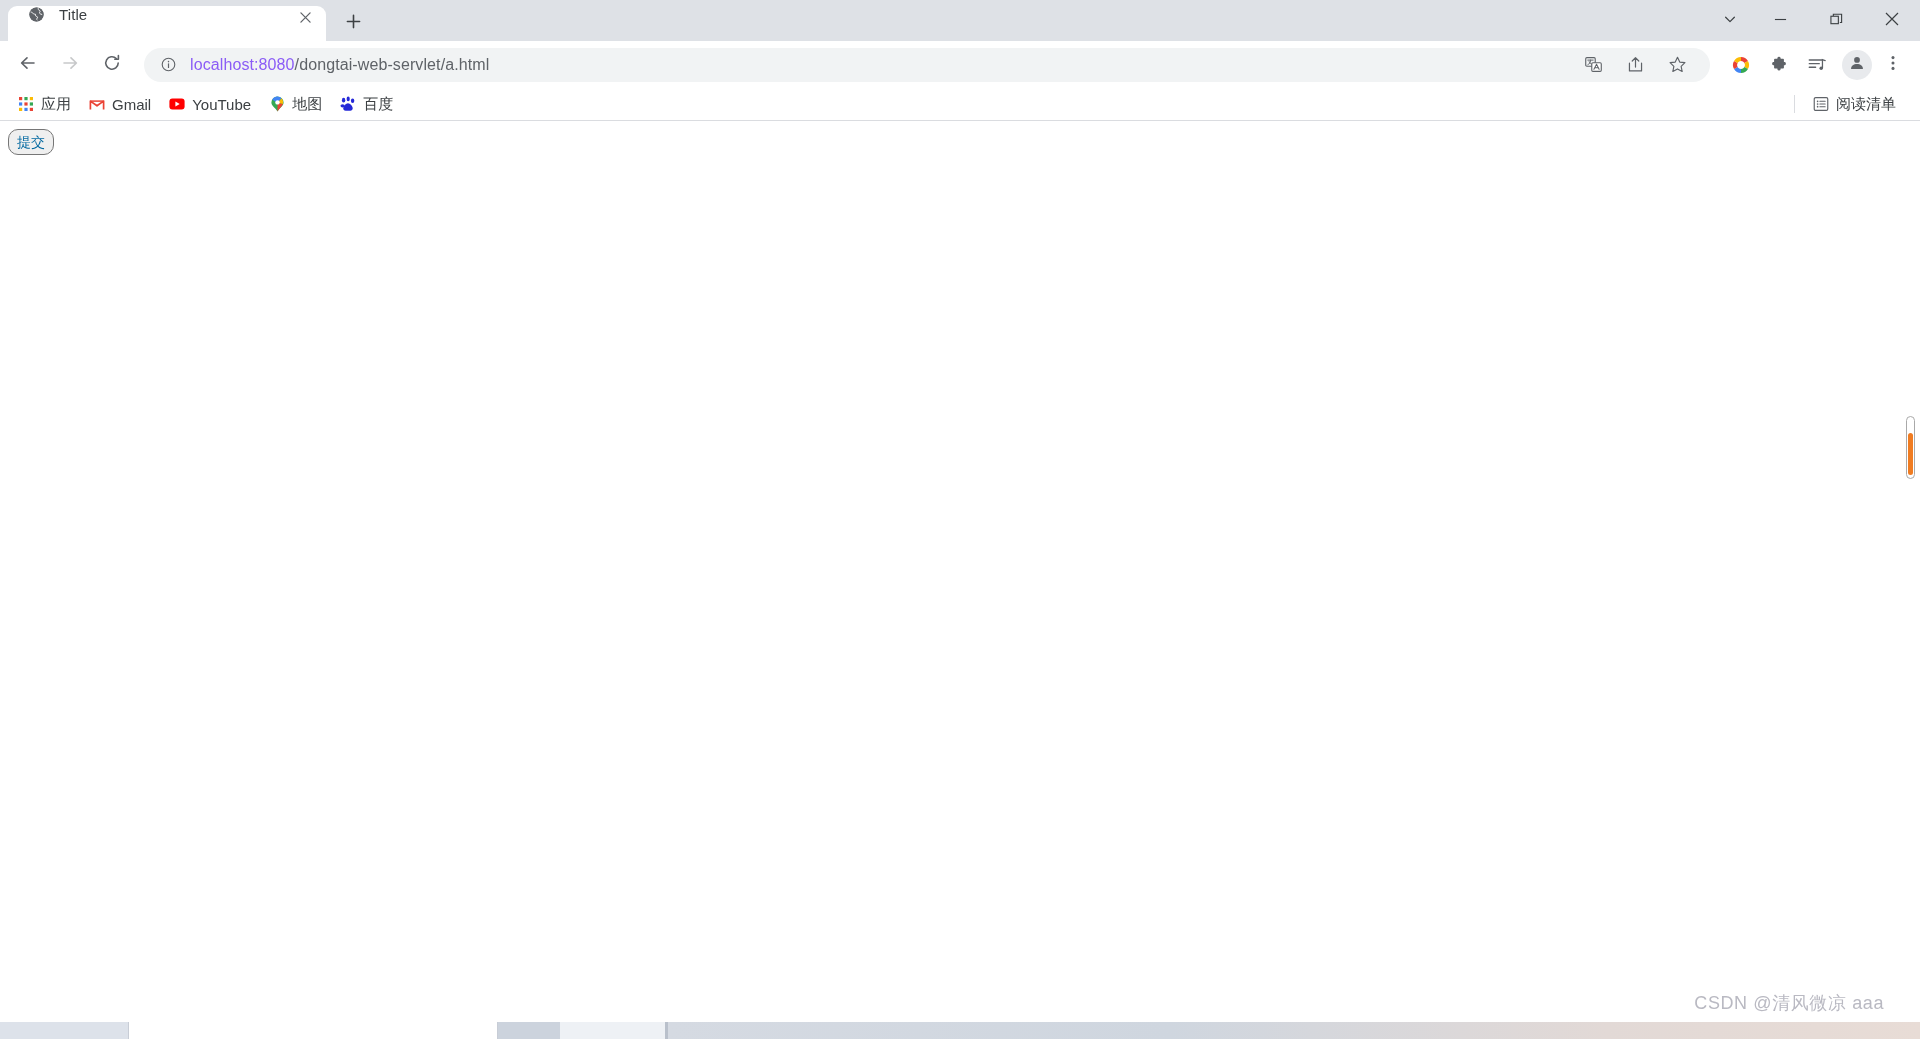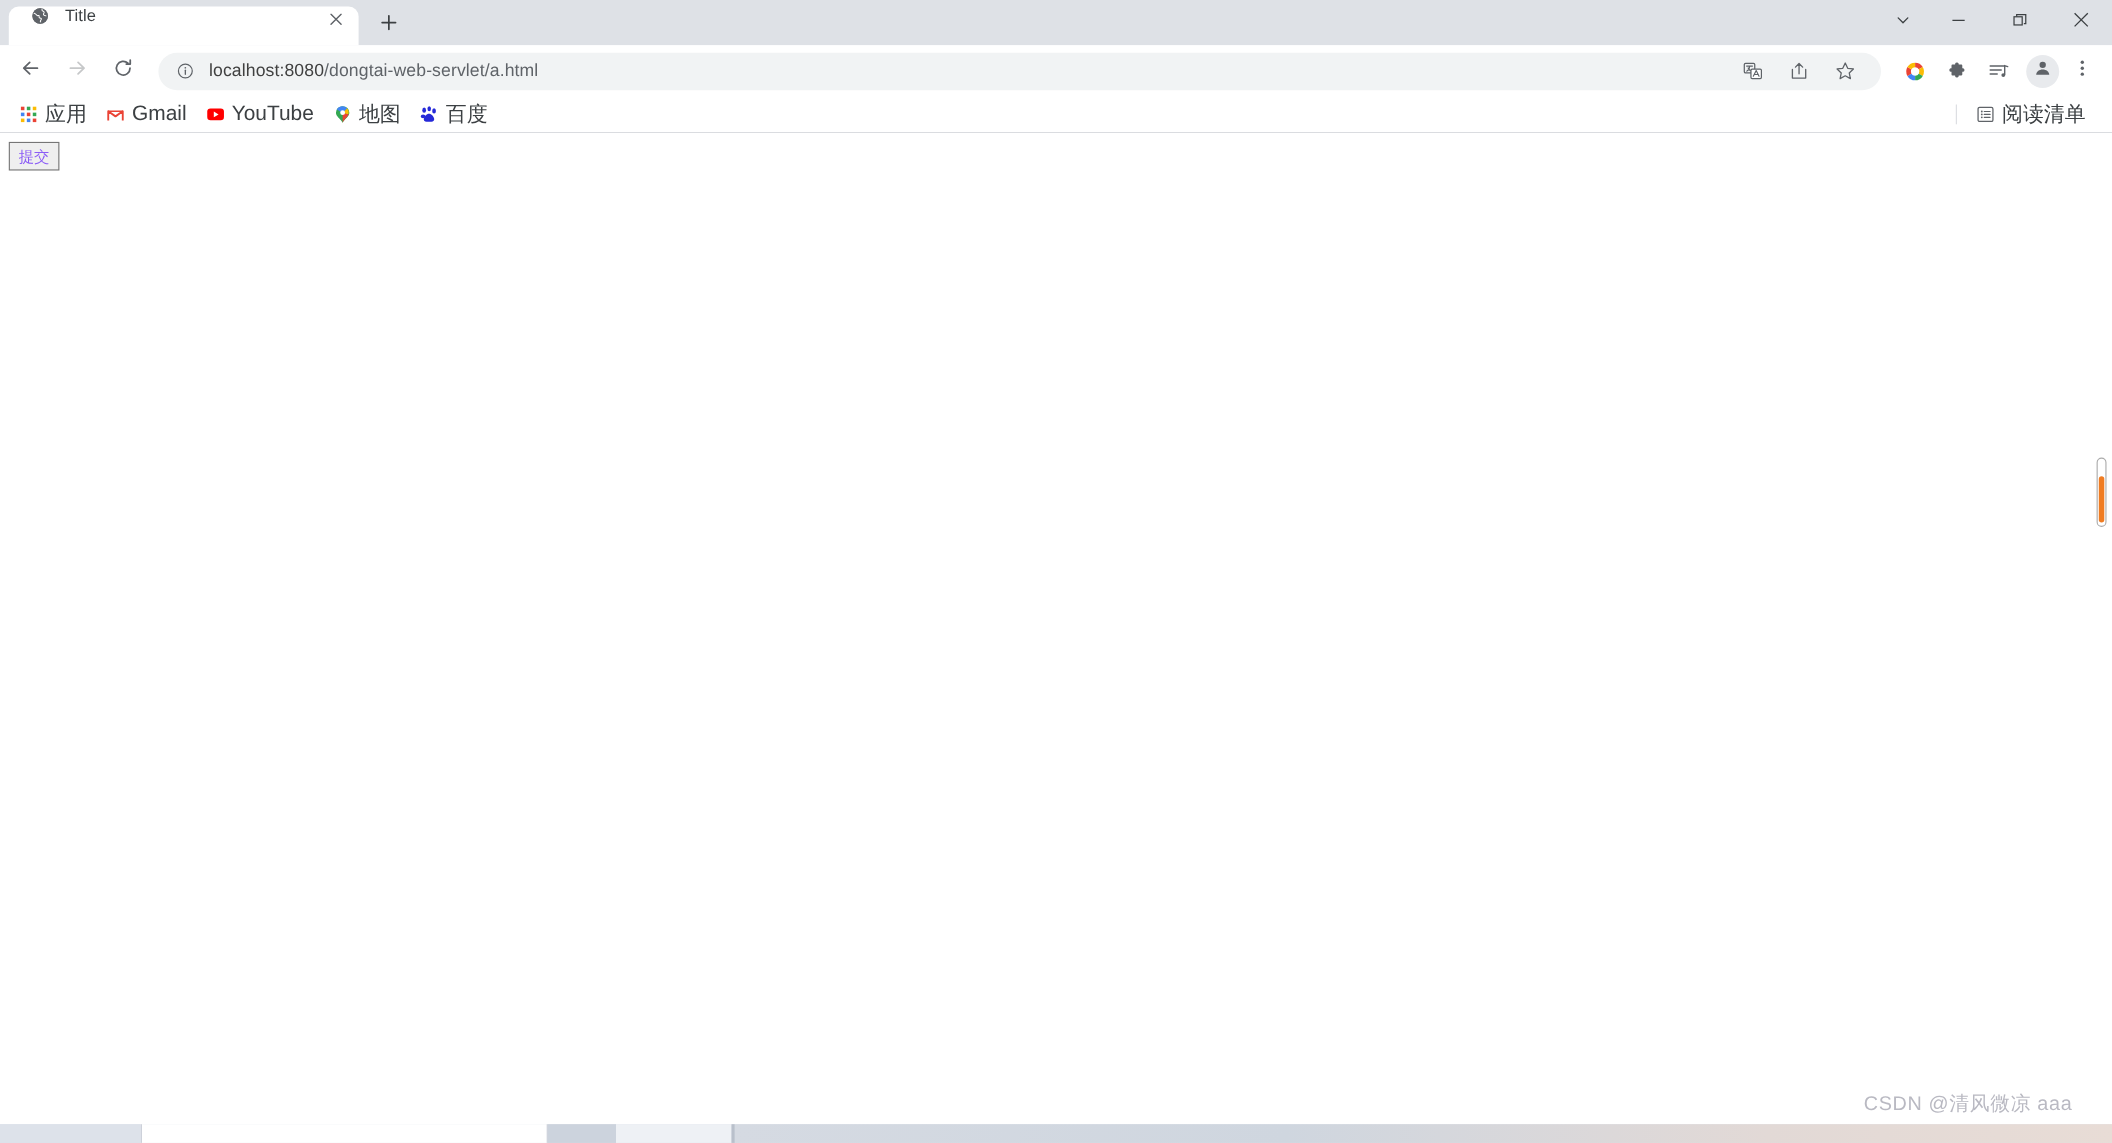--- a/index.html
+++ b/index.html
@@ -118,21 +118,21 @@
     display: flex; align-items: center; justify-content: center;
   }
   .omni-url {
     font-size: 16px;
     color: #5f6368;
     white-space: nowrap;
     overflow: hidden;
     flex: 1;
     letter-spacing: 0.1px;
   }
-  .omni-url .host { color: #404040; }
+  .omni-url .host { color: #8b5cf6; }
   .omni-actions {
     display: flex; align-items: center;
     margin-left: 6px;
   }
   .omni-actions .tb-icon { margin: 0 4px; }
   .tb-icon {
     width: 34px; height: 34px;
     border-radius: 50%;
     display: flex; align-items: center; justify-content: center;
     flex: 0 0 34px;
@@ -177,21 +177,21 @@
     margin-right: 2px;
     white-space: nowrap;
   }
   .bm-ico {
     width: 16px; height: 16px;
     margin-right: 7px;
     flex: 0 0 16px;
     display: flex; align-items: center; justify-content: center;
   }
   .bm-label {
-    font-size: 19px;
+    font-size: 15px;
     color: #3c4043;
   }
   .bm-right {
     margin-left: auto;
     display: flex;
     align-items: center;
   }
   .bm-sep {
     width: 1px; height: 18px;
     background: #dadce0;
@@ -204,24 +204,24 @@
     background: #ffffff;
     position: relative;
     overflow: hidden;
   }
   .page-content {
     padding: 8px;
   }
   .submit-btn {
     font-family: "Liberation Sans", sans-serif;
     font-size: 14px;
-    color: #8b5cf6;
+    color: #0369a1;
     background: #efefef;
     border: 1px solid #767676;
-    border-radius: 0;
+    border-radius: 10px;
     padding: 2px 8px;
     line-height: 1.45;
     cursor: default;
   }
 
   
   .scroll-track {
     position: absolute;
     right: 2px;
     top: 0;

